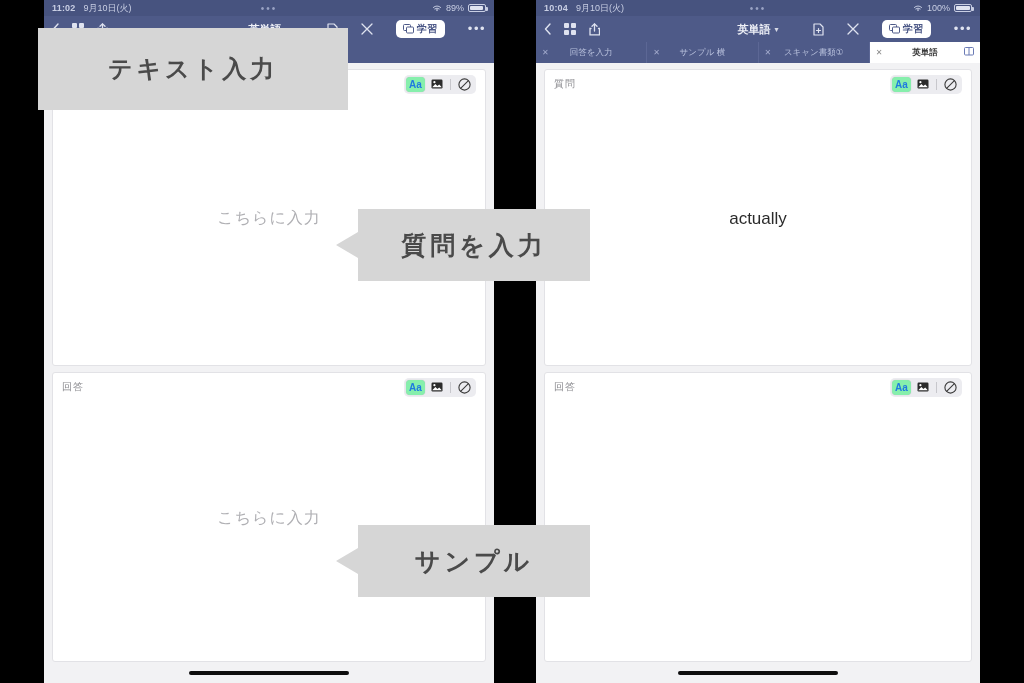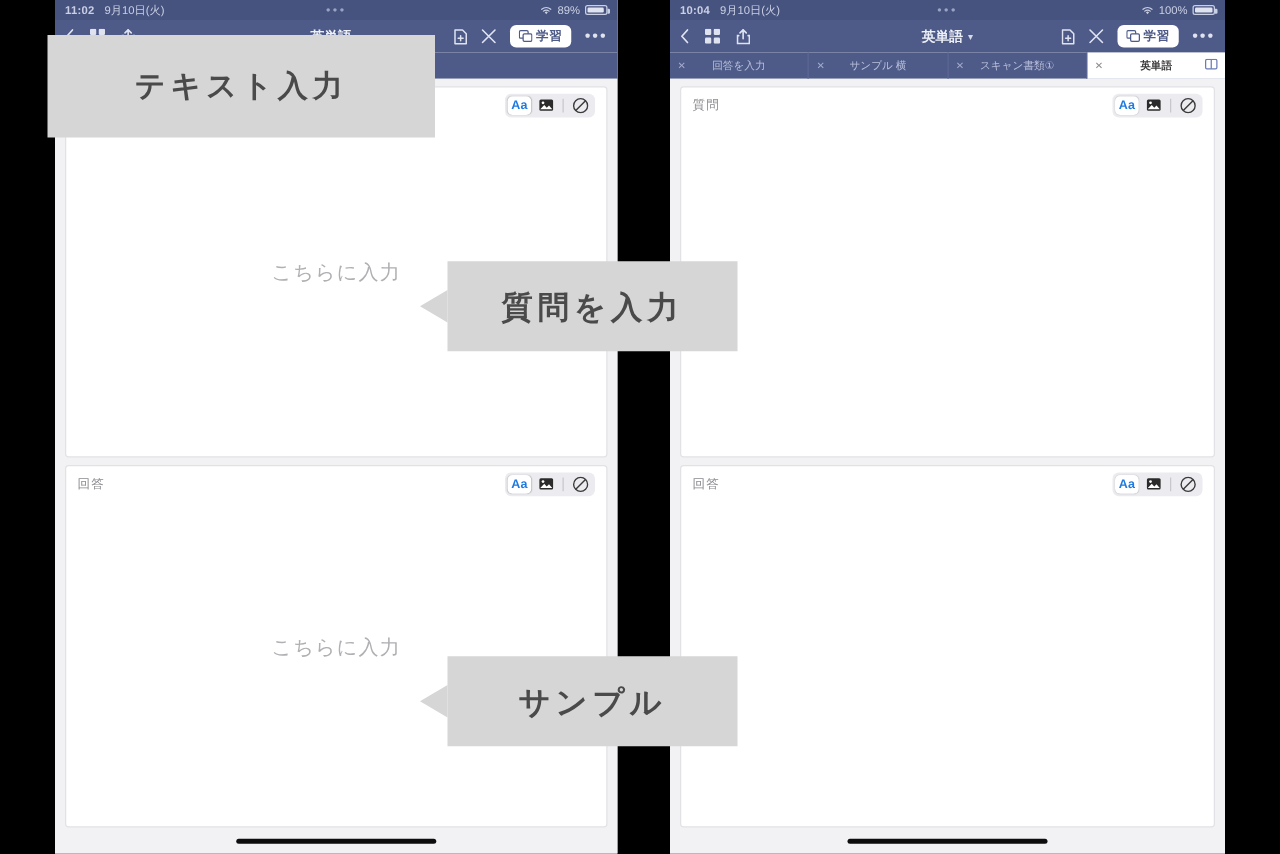--- a/index.html
+++ b/index.html
@@ -32,21 +32,21 @@
   }
   .batt::after { content:""; position:absolute; right:-3px; top:2px; width:2px; height:4px; background:#c9cfe4; border-radius:0 1px 1px 0; }
   .batt i { position: absolute; left: 1px; top: 1px; bottom: 1px; background: #dfe3f0; border-radius: 1px; display: block; }
 
   
   .navbar {
     height: 26px; background: #4e5a88; display: flex; align-items: center;
     padding: 0 8px; position: relative; color: #dfe3f0;
   }
   .nav-left { display: flex; align-items: center; gap: 13px; }
-  .nav-right { margin-left: auto; display: flex; align-items: center; gap: 11px; }
+  .nav-right { margin-left: auto; display: flex; align-items: center; gap: 23px; }
   .nav-title {
     position: absolute; left: 50%; transform: translateX(-50%);
     font-size: 11px; color: #eef0f7; font-weight: 600; display: flex; align-items: center; gap: 4px;
   }
   .chev-d { font-size: 8px; opacity: .85; }
   .ico { display: inline-flex; align-items: center; justify-content: center; }
   .study-btn {
     background: #fff; color: #4e5a88; border-radius: 5px;
     font-size: 10px; font-weight: 700; padding: 2px 7px;
     display: flex; align-items: center; gap: 3px; letter-spacing: .5px;
@@ -78,21 +78,21 @@
   }
   .card-label { font-size: 10px; color: #8b8b90; letter-spacing: 1px; }
   .tool-pill {
     margin-left: auto; background: #ececf0; border-radius: 5px;
     display: flex; align-items: center; padding: 2px; gap: 2px;
   }
   .tool-btn {
     width: 19px; height: 15px; display: flex; align-items: center; justify-content: center;
     border-radius: 4px; font-size: 10px;
   }
-  .tool-btn.sel { background: #ffffff; color: #1f7ae0; font-weight: 700; box-shadow: 0 0 1px rgba(0,0,0,.25); }
+  .tool-btn.sel { background: #86efac; color: #1f7ae0; font-weight: 700; box-shadow: 0 0 1px rgba(0,0,0,.25); }
   .tool-div { width: 1px; height: 11px; background: #c7c7cc; margin: 0 2px; }
 
   .card-body { display: flex; align-items: center; justify-content: center; height: calc(100% - 28px); padding-bottom: 26px; }
   .placeholder { font-size: 16px; color: #b0b0b4; letter-spacing: 1px; }
   .value-text { font-size: 17px; color: #2b2b2b; }
   .value-text.jp { letter-spacing: 1px; }
 
   .home-ind {
     position: absolute; bottom: 8px; left: 50%; transform: translateX(-50%);
     width: 160px; height: 4px; background: #0d0d0d; border-radius: 3px;
@@ -393,20 +393,23 @@
             </span>
             <span class="tool-div"></span>
             <span class="tool-btn">
               <svg width="13" height="13" viewBox="0 0 13 13">
                   <circle cx="6.5" cy="6.5" r="5.6" stroke="#3a3a3a" stroke-width="1.1" fill="none"></circle>
                   <path d="M2.6 10.4L10.4 2.6" stroke="#3a3a3a" stroke-width="1.1"></path>
                 </svg>
             </span>
           </span>
         </div>
+        <div class="card-body">
+          <span class="value-text">actually</span>
+        </div>
       </div>
 
       <div class="card card-a">
         <div class="card-head">
           <span class="card-label">回答</span>
           <span class="tool-pill">
             <span class="tool-btn sel">Aa</span>
             <span class="tool-btn">
               <svg width="12" height="10" viewBox="0 0 12 10">
                   <rect x="0.5" y="0.5" width="11" height="9" rx="1.2" fill="#2b2b2b"></rect>

